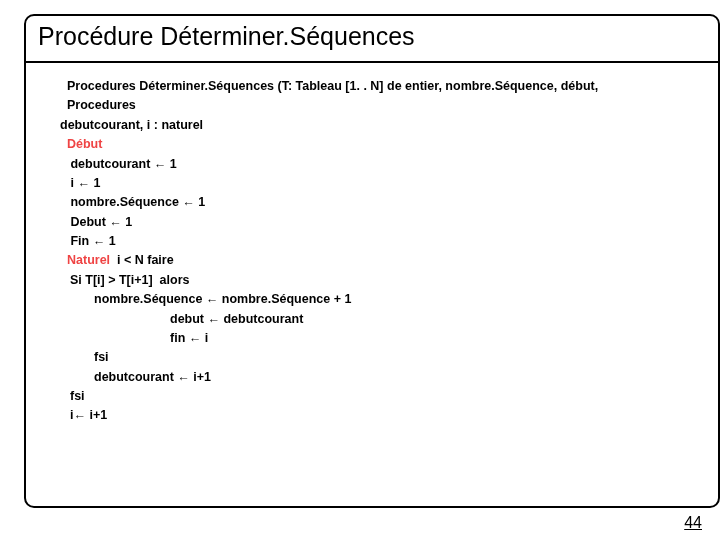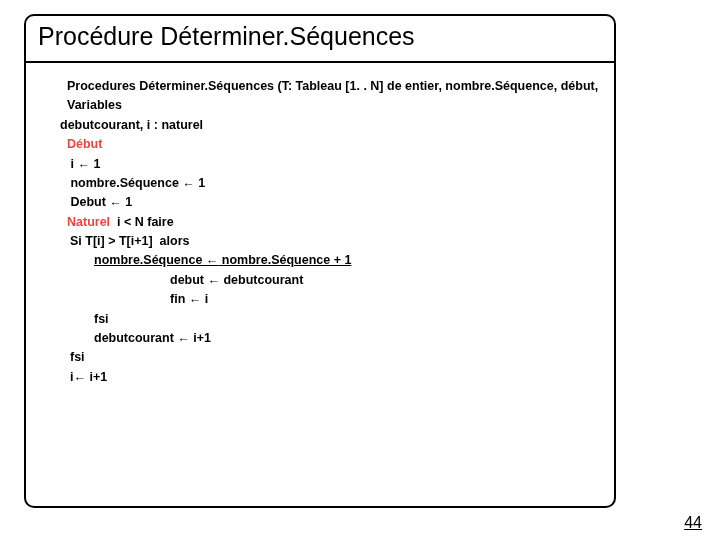--- a/index.html
+++ b/index.html
@@ -8,21 +8,21 @@
     width: 720px;
     height: 540px;
     background: #ffffff;
     font-family: Arial, Helvetica, sans-serif;
     position: relative;
   }
   .outer-frame {
     position: absolute;
     top: 14px;
     left: 24px;
-    width: 592px;
+    width: 696px;
     height: 494px;
     border: 2.5px solid #000;
     border-radius: 10px;
     box-sizing: border-box;
     overflow: hidden;
   }
   .title-area {
     padding: 6px 12px 10px 12px;
     border-bottom: 2px solid #000;
   }
@@ -47,39 +47,41 @@
   .page-num {
     position: absolute;
     right: 18px;
     bottom: 8px;
     font-size: 16px;
     color: #000;
     text-decoration: underline;
   }
   .i1 { padding-left: 18px; }
   .i3 { padding-left: 28px; }
-  .i4 { padding-left: 52px; text-decoration: underline; }
+  .i4 { padding-left: 52px; }
   .i6 { padding-left: 128px; }
   .i7 { padding-left: 52px; }
 </style>
 </head>
 <body>
 
 <div class="outer-frame">
   <div class="title-area">
     <div class="title-text">Procédure Déterminer.Séquences</div>
   </div>
   <div class="body-area">
     <div class="code-line">Procedures Déterminer.Séquences (T: Tableau [1. . N] de entier, nombre.Séquence, début,</div>
-    <div class="code-line">Variables</div>
+    <div class="code-line">Procedures</div>
     <div class="code-line i1">debutcourant, i : naturel</div>
     <div class="code-line"><span class="kw">Début</span></div>
+    <div class="code-line"><span> debutcourant </span><span class="arrow">←</span><span> 1</span></div>
     <div class="code-line"><span> i </span><span class="arrow">←</span><span> 1</span></div>
     <div class="code-line"><span> nombre.Séquence </span><span class="arrow">←</span><span> 1</span></div>
     <div class="code-line"><span> Debut </span><span class="arrow">←</span><span> 1</span></div>
+    <div class="code-line"><span> Fin </span><span class="arrow">←</span><span> 1</span></div>
     <div class="code-line"><span class="kw">Naturel</span><span>  i &lt; N faire</span></div>
     <div class="code-line i3">Si T[i] &gt; T[i+1]  alors</div>
     <div class="code-line i4"><span>nombre.Séquence </span><span class="arrow">←</span><span> nombre.Séquence + 1</span></div>
     <div class="code-line i6"><span>debut </span><span class="arrow">←</span><span> debutcourant</span></div>
     <div class="code-line i6"><span>fin </span><span class="arrow">←</span><span> i</span></div>
     <div class="code-line i7">fsi</div>
     <div class="code-line i7"><span>debutcourant </span><span class="arrow">←</span><span> i+1</span></div>
     <div class="code-line i3">fsi</div>
     <div class="code-line i3"><span>i</span><span class="arrow">←</span><span> i+1</span></div>
   </div>

